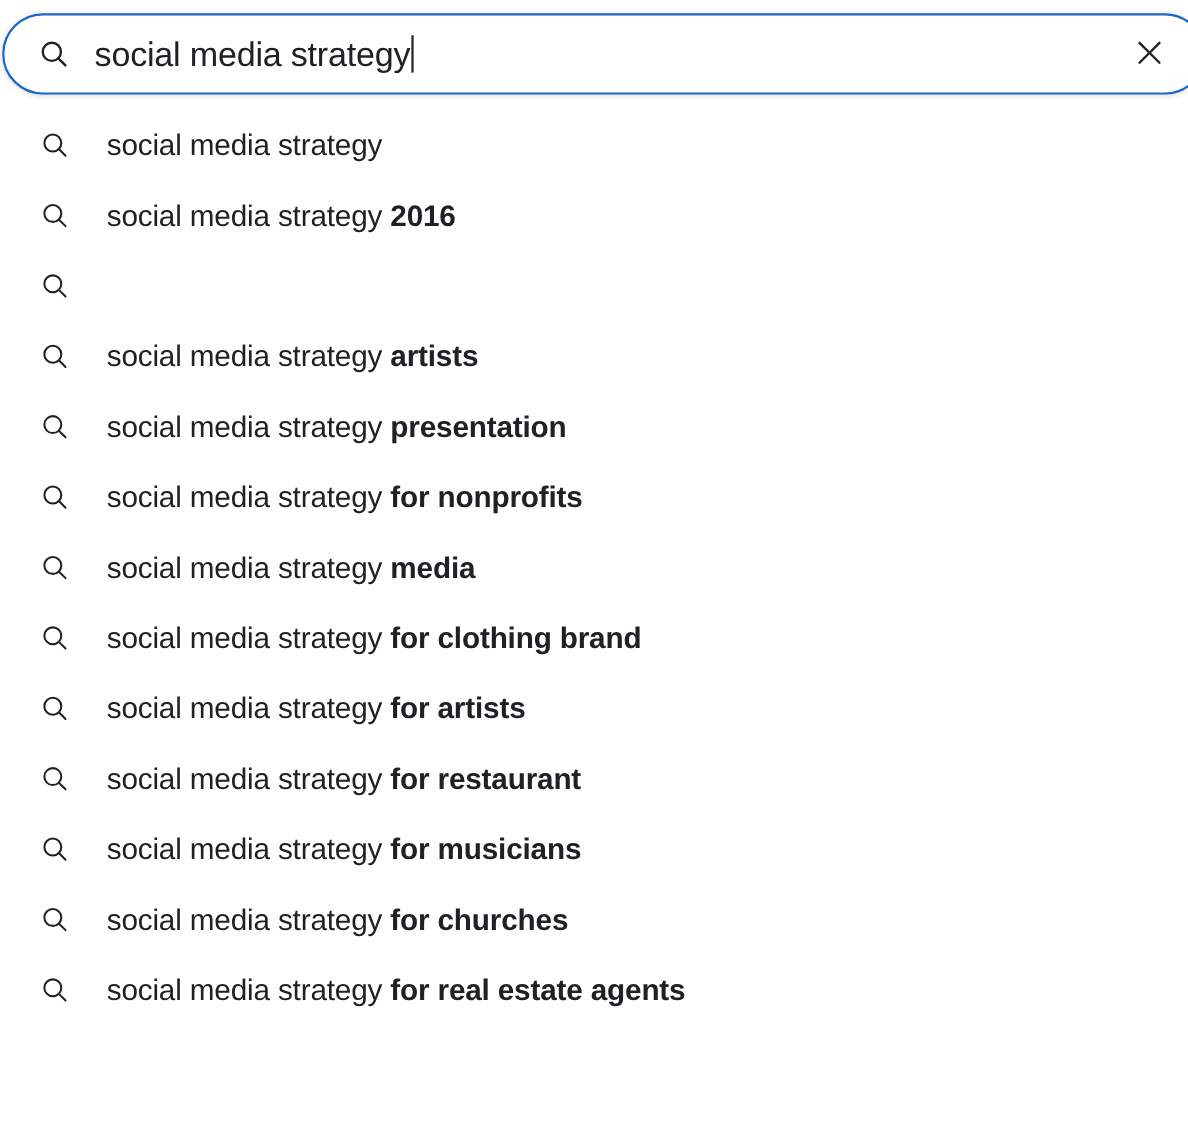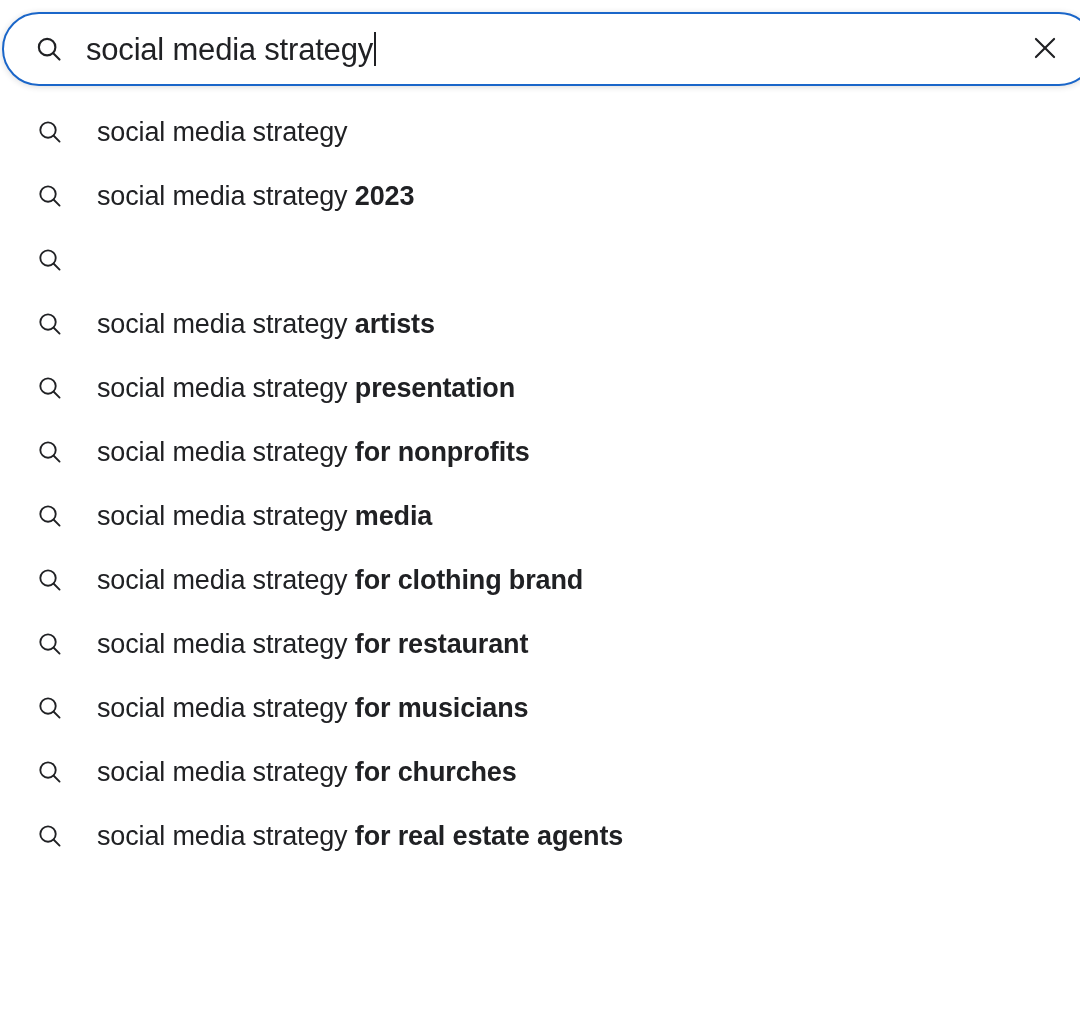--- a/index.html
+++ b/index.html
@@ -174,21 +174,21 @@
         </span>
         <span class="row-text"><span class="prefix">social media strategy</span><span class="suffix"></span></span>
       </div>
       <div class="suggestion-row">
         <span class="row-icon">
           <svg width="28" height="28" viewBox="0 0 24 24" fill="none" stroke="currentColor" stroke-width="1.6" stroke-linecap="round">
             <circle cx="10.3" cy="10.3" r="6.6"></circle>
             <line x1="15.2" y1="15.2" x2="20.2" y2="20.2"></line>
           </svg>
         </span>
-        <span class="row-text"><span class="prefix">social media strategy </span><span class="suffix">2023</span></span>
+        <span class="row-text"><span class="prefix">social media strategy </span><span class="suffix">2016</span></span>
       </div>
       <div class="suggestion-row">
         <span class="row-icon">
           <svg width="28" height="28" viewBox="0 0 24 24" fill="none" stroke="currentColor" stroke-width="1.6" stroke-linecap="round">
             <circle cx="10.3" cy="10.3" r="6.6"></circle>
             <line x1="15.2" y1="15.2" x2="20.2" y2="20.2"></line>
           </svg>
         </span>
       </div>
       <div class="suggestion-row">
@@ -236,20 +236,29 @@
         </span>
         <span class="row-text"><span class="prefix">social media strategy </span><span class="suffix">for clothing brand</span></span>
       </div>
       <div class="suggestion-row">
         <span class="row-icon">
           <svg width="28" height="28" viewBox="0 0 24 24" fill="none" stroke="currentColor" stroke-width="1.6" stroke-linecap="round">
             <circle cx="10.3" cy="10.3" r="6.6"></circle>
             <line x1="15.2" y1="15.2" x2="20.2" y2="20.2"></line>
           </svg>
         </span>
+        <span class="row-text"><span class="prefix">social media strategy </span><span class="suffix">for artists</span></span>
+      </div>
+      <div class="suggestion-row">
+        <span class="row-icon">
+          <svg width="28" height="28" viewBox="0 0 24 24" fill="none" stroke="currentColor" stroke-width="1.6" stroke-linecap="round">
+            <circle cx="10.3" cy="10.3" r="6.6"></circle>
+            <line x1="15.2" y1="15.2" x2="20.2" y2="20.2"></line>
+          </svg>
+        </span>
         <span class="row-text"><span class="prefix">social media strategy </span><span class="suffix">for restaurant</span></span>
       </div>
       <div class="suggestion-row">
         <span class="row-icon">
           <svg width="28" height="28" viewBox="0 0 24 24" fill="none" stroke="currentColor" stroke-width="1.6" stroke-linecap="round">
             <circle cx="10.3" cy="10.3" r="6.6"></circle>
             <line x1="15.2" y1="15.2" x2="20.2" y2="20.2"></line>
           </svg>
         </span>
         <span class="row-text"><span class="prefix">social media strategy </span><span class="suffix">for musicians</span></span>

